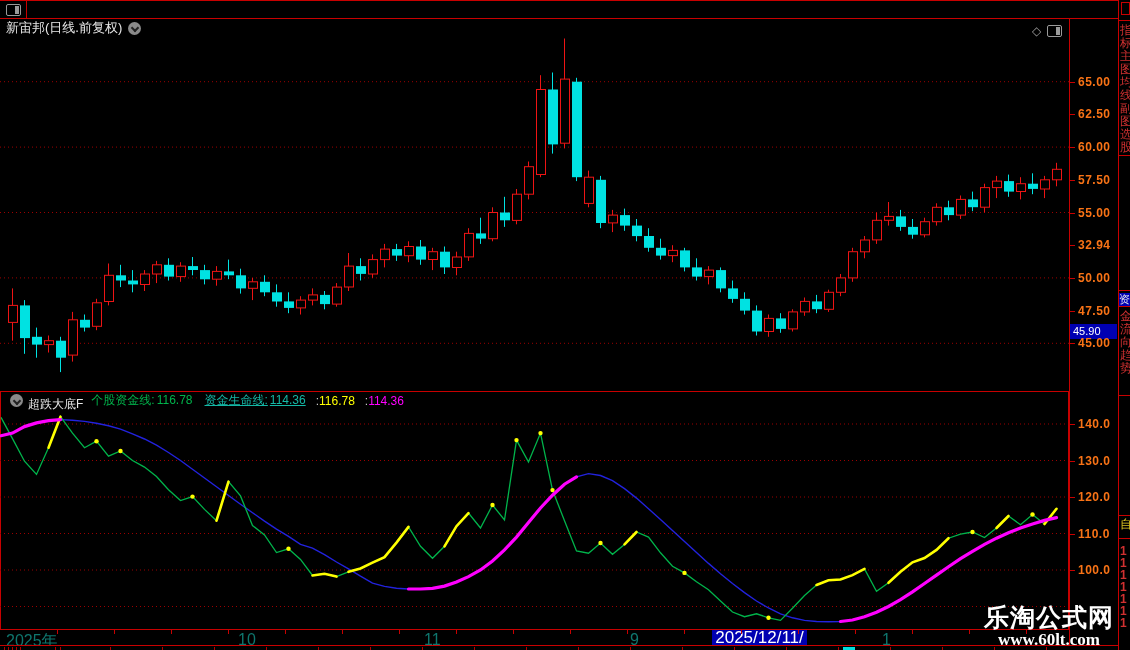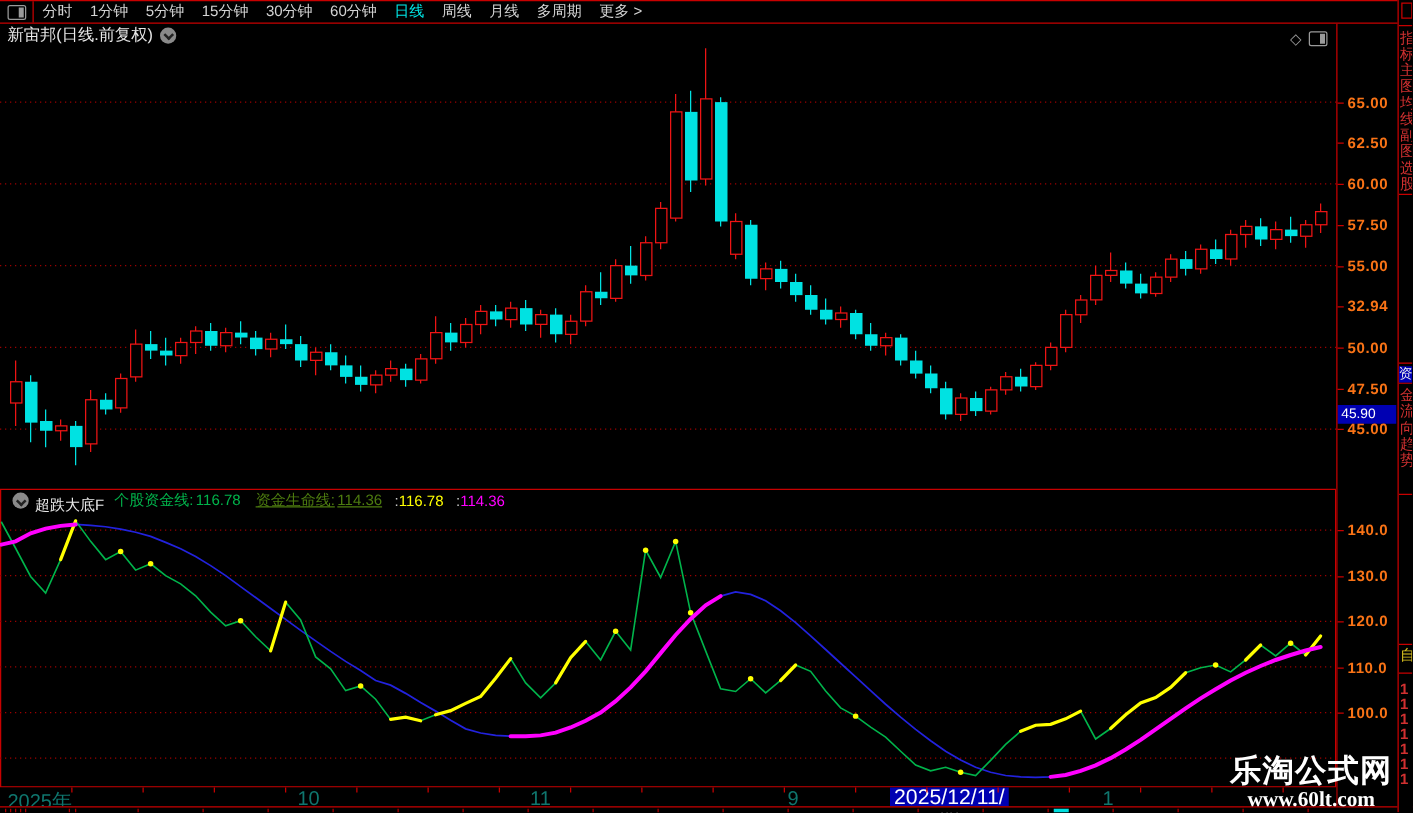--- a/index.html
+++ b/index.html
@@ -30,21 +30,21 @@
   .axis-tick{position:absolute;left:1070px;width:5px;height:1px;background:#c80000;}
   #price-box{position:absolute;left:1070px;top:324px;width:47px;height:15px;background:#0000b2;color:#fff;
     font-size:11px;line-height:15px;padding-left:3px;box-sizing:border-box;}
   .vline{position:absolute;width:1px;background:#c80000;}
 
   
   #subpanel{position:absolute;left:0;top:391px;width:1069px;height:239px;border:1px solid #c80000;box-sizing:border-box;background:#000;}
   #sub-header{position:absolute;left:4px;top:393px;height:15px;display:flex;align-items:center;font-size:12px;white-space:nowrap;}
   #sub-header .name{color:#e8e8e8;margin:8px 8px 0 5px;}
   .ser-green{color:#00b44b;}
-  .ser-blue{color:#4d7c0f;text-decoration:underline;}
+  .ser-blue{color:#14b8a6;text-decoration:underline;}
   .ser-yellow{color:#ffff00;}
   .ser-magenta{color:#ff00ff;}
   .ser-colon{color:#c8c8c8;margin-left:10px;}
   #sub-header b{font-weight:normal;margin-left:2px;}
 
   
   #date-axis{position:absolute;left:0;top:630px;width:1069px;height:15px;background:#000;}
   .date-label{position:absolute;top:1px;color:#0f766e;font-size:16px;}
   .date-tick{position:absolute;top:0;width:1px;height:4px;background:#c80000;}
   #date-box{position:absolute;left:712px;top:0;width:95px;height:15px;background:#0000b2;color:#fff;font-size:17px;
@@ -72,21 +72,20 @@
 <body>
 
 <div id="stage">
 
   <div id="toolbar">
     <div id="tb-left-cell">
       <span class="panel-glyph">
           <i></i>
         </span>
     </div>
-    <div id="tb-tabs"><span class="tb-tab">分时</span><span class="tb-tab">1分钟</span><span class="tb-tab">5分钟</span><span class="tb-tab">15分钟</span><span class="tb-tab">30分钟</span><span class="tb-tab">60分钟</span><span class="tb-tab active">日线</span><span class="tb-tab">周线</span><span class="tb-tab">月线</span><span class="tb-tab">多周期</span><span class="tb-tab">更多 &gt;</span></div>
     <div id="tb-spacer"></div>
     <div style="width:36px"></div>
   </div>
 
   <div id="titlebar">
     <span>新宙邦(日线.前复权)</span>
     <span class="circle-chev"></span>
   </div>
   <div id="chart-corner-icons">
     <span>◇</span>

